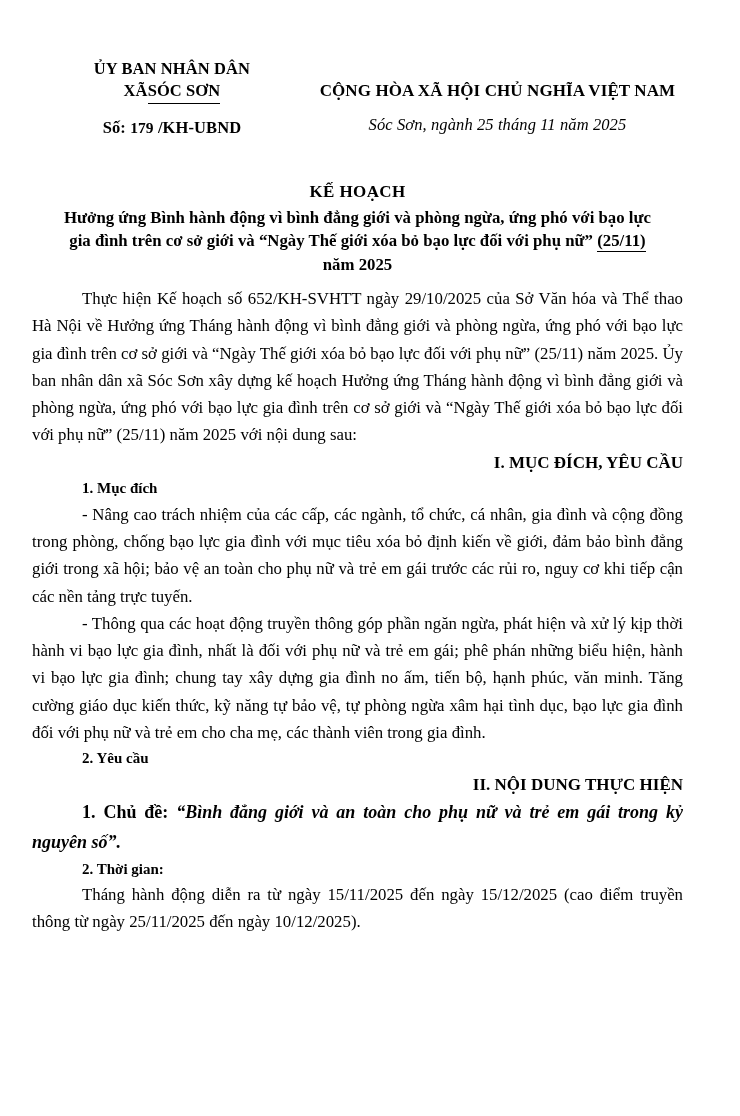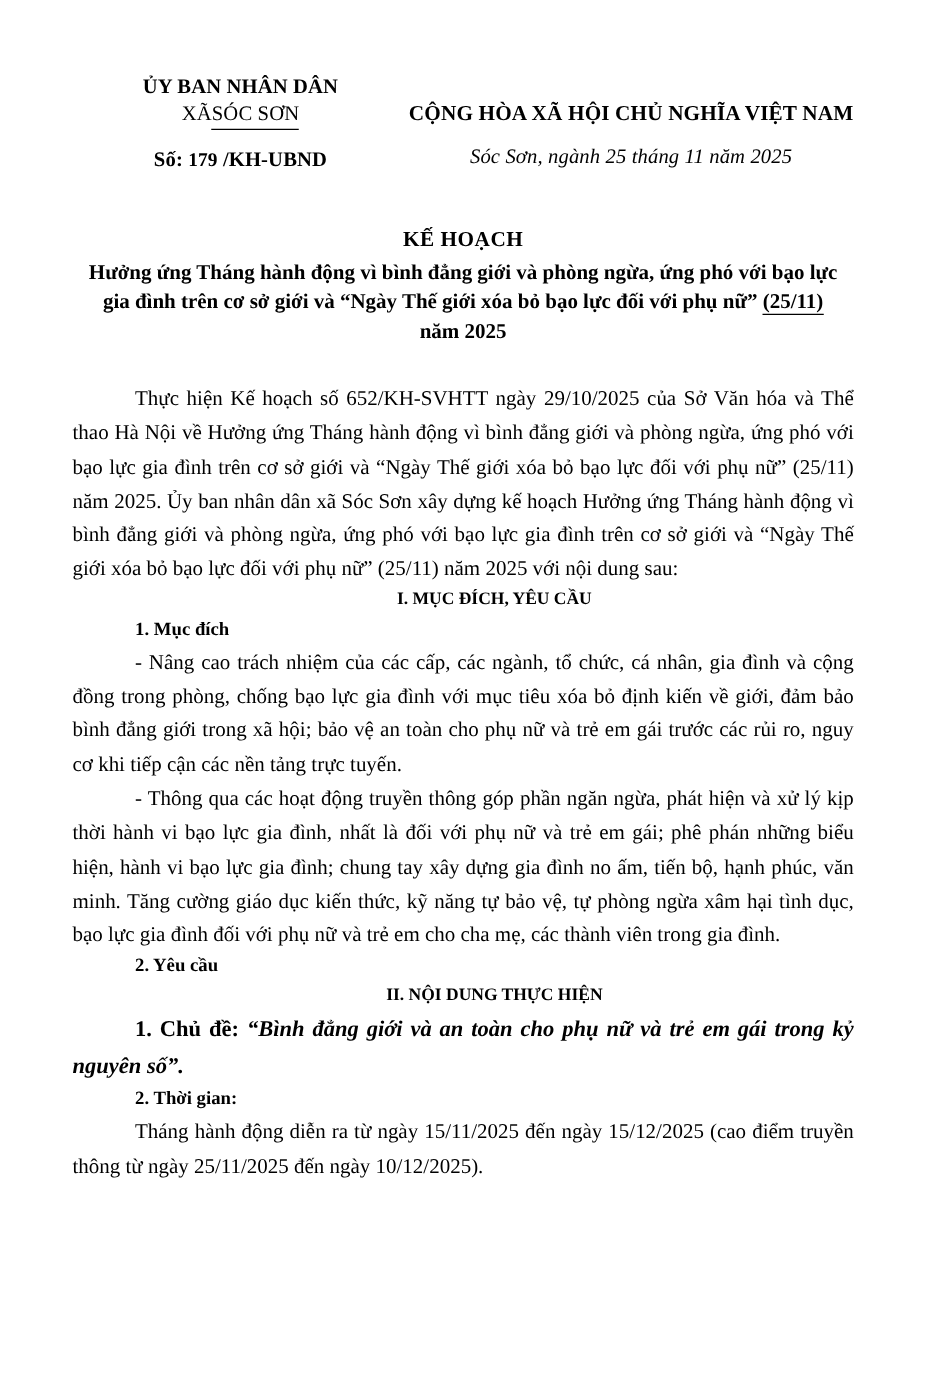--- a/index.html
+++ b/index.html
@@ -15,21 +15,21 @@
     color: #000000;
     -webkit-font-smoothing: antialiased;
   }
 
   .page {
     position: relative;
     width: 740px;
     height: 1020px;
     background: #ffffff;
     box-sizing: border-box;
-    padding: 56px 57px 0 58px;
+    padding: 56px 57px 0 32px;
   }
 
   
   .doc-header {
     display: flex;
     align-items: flex-start;
     width: 100%;
   }
 
   .header-left {
@@ -46,21 +46,21 @@
 
   .org-name {
     font-weight: bold;
     font-size: 16.5px;
     line-height: 1.32;
     letter-spacing: 0.1px;
     white-space: nowrap;
   }
 
   .org-name-2 {
-    font-weight: normal;
+    font-weight: bold;
     font-size: 16.5px;
     line-height: 1.32;
     letter-spacing: 0.1px;
     display: inline-block;
   }
 
   .org-underline {
     display: inline-block;
     border-bottom: 1.3px solid #000;
     padding-bottom: 1px;
@@ -123,39 +123,39 @@
     text-align: center;
   }
 
   .u-line {
     border-bottom: 1.3px solid #000;
     padding-bottom: 1px;
   }
 
   
   .body-content {
-    margin-top: 28px;
+    margin-top: 8px;
   }
 
   p.para {
     margin: 0;
     font-size: 16.8px;
     line-height: 1.625;
     text-align: justify;
     text-indent: 50px;
     text-justify: inter-word;
   }
 
   p.heading-1 {
     margin: 0;
-    font-size: 14px;
-    line-height: 1.625;
-    font-weight: bold;
-    text-indent: 50px;
-    text-align: center;
+    font-size: 17px;
+    line-height: 1.625;
+    font-weight: bold;
+    text-indent: 50px;
+    text-align: right;
   }
 
   p.heading-2 {
     margin: 0;
     font-size: 15px;
     line-height: 1.625;
     font-weight: bold;
     text-indent: 50px;
     text-align: left;
   }
@@ -203,21 +203,21 @@
         <span>năm</span>
         <span class="dv">2025</span>
       </div>
     </div>
 
   </div>
 
   <div class="title-block">
     <div class="doc-type">KẾ HOẠCH</div>
     <div class="doc-title">
-      <span>Hưởng ứng Tháng hành động vì bình đẳng giới và phòng ngừa, ứng phó với</span>
+      <span>Hưởng ứng Bình hành động vì bình đẳng giới và phòng ngừa, ứng phó với</span>
       <span>bạo lực gia đình trên cơ sở giới và “Ngày Thế giới xóa bỏ bạo lực đối với</span>
       <span>phụ nữ” </span><span class="u-line">(25/11)</span><span> năm 2025</span>
     </div>
   </div>
 
   <div class="body-content">
 
     <p class="para">Thực hiện Kế hoạch số 652/KH-SVHTT ngày 29/10/2025 của Sở Văn hóa và Thể thao Hà Nội về Hưởng ứng Tháng hành động vì bình đẳng giới và phòng ngừa, ứng phó với bạo lực gia đình trên cơ sở giới và “Ngày Thế giới xóa bỏ bạo lực đối với phụ nữ” (25/11) năm 2025. Ủy ban nhân dân xã Sóc Sơn xây dựng kế hoạch Hưởng ứng Tháng hành động vì bình đẳng giới và phòng ngừa, ứng phó với bạo lực gia đình trên cơ sở giới và “Ngày Thế giới xóa bỏ bạo lực đối với phụ nữ” (25/11) năm 2025 với nội dung sau:</p>
 
     <p class="heading-1">I. MỤC ĐÍCH, YÊU CẦU</p>

